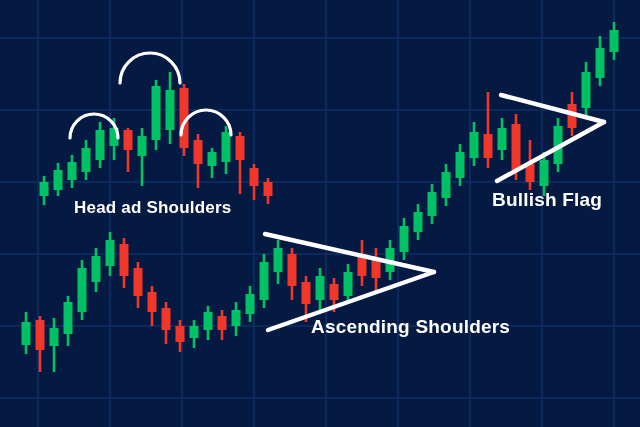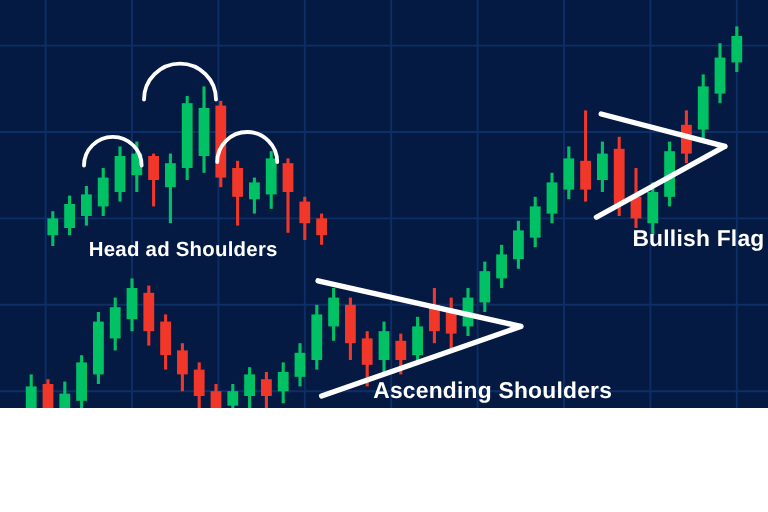--- a/index.html
+++ b/index.html
@@ -3,21 +3,21 @@
 <meta charset="utf-8">
 <style>
   html, body {
     margin: 0;
     padding: 0;
     background: #ffffff;
   }
   #stage {
     position: relative;
     width: 640px;
-    height: 340px;
+    height: 427px;
     overflow: hidden;
     font-family: "Liberation Sans", sans-serif;
     background: #041a42;
   }
   #chart-svg {
     position: absolute;
     left: 0;
     top: 0;
     width: 640px;
     height: 427px;
@@ -38,21 +38,20 @@
   }
   #label-ascending-triangle {
     left: 311px;
     top: 316px;
     font-size: 19px;
   }
   #label-bullish-flag {
     left: 492px;
     top: 189px;
     font-size: 19px;
-    margin-left: 35px;
   }
 </style>
 </head>
 <body>
 
 <div id="stage">
 
   <svg id="chart-svg" viewBox="0 0 640 427">
     <rect id="chart-background" x="0" y="0" width="640" height="427" fill="#041a42"></rect>
     <g id="grid-layer">

